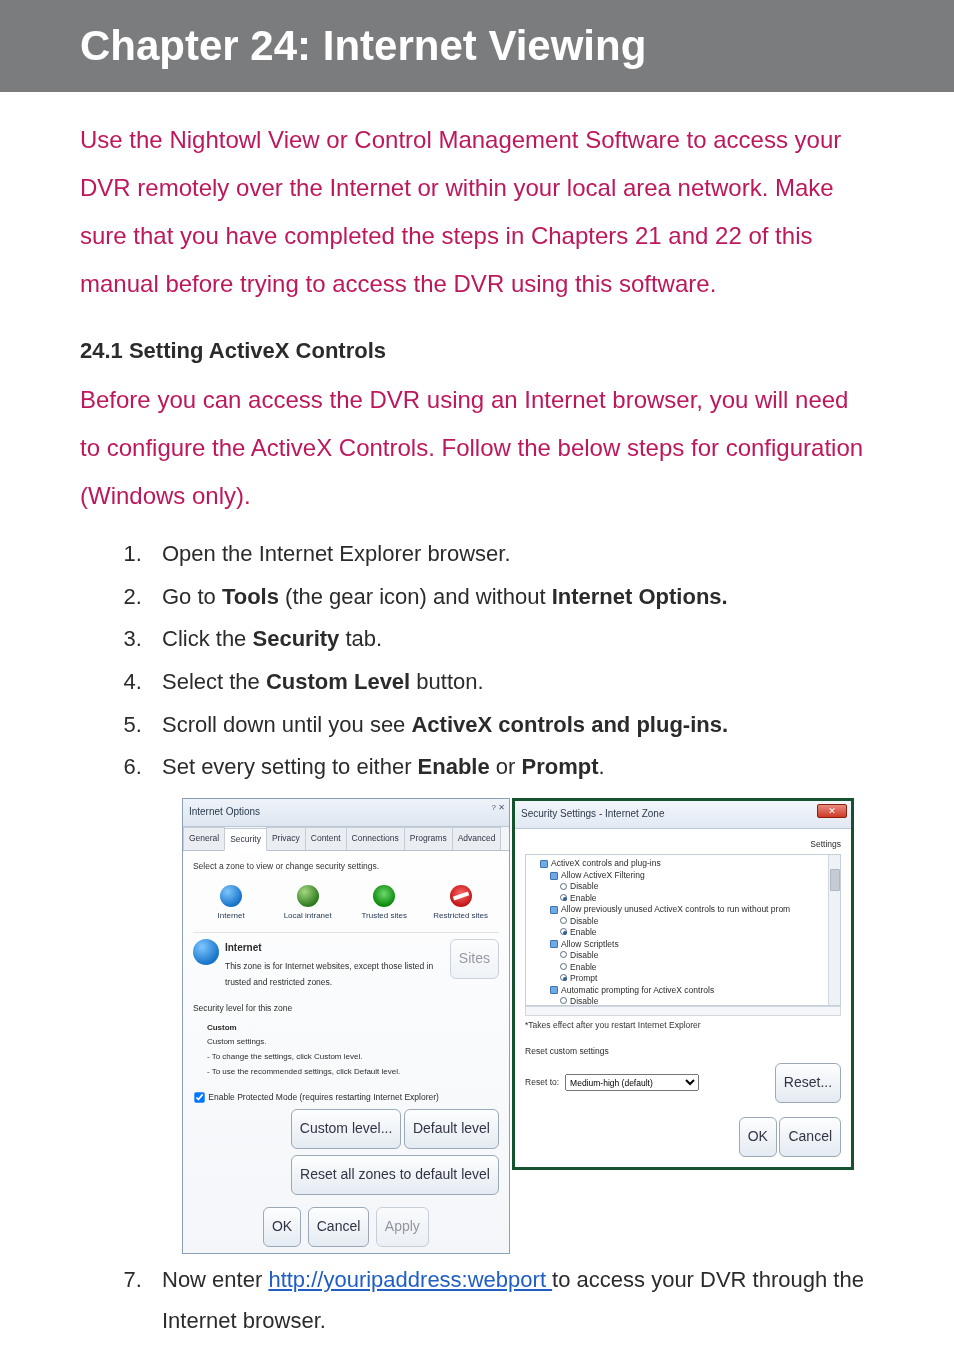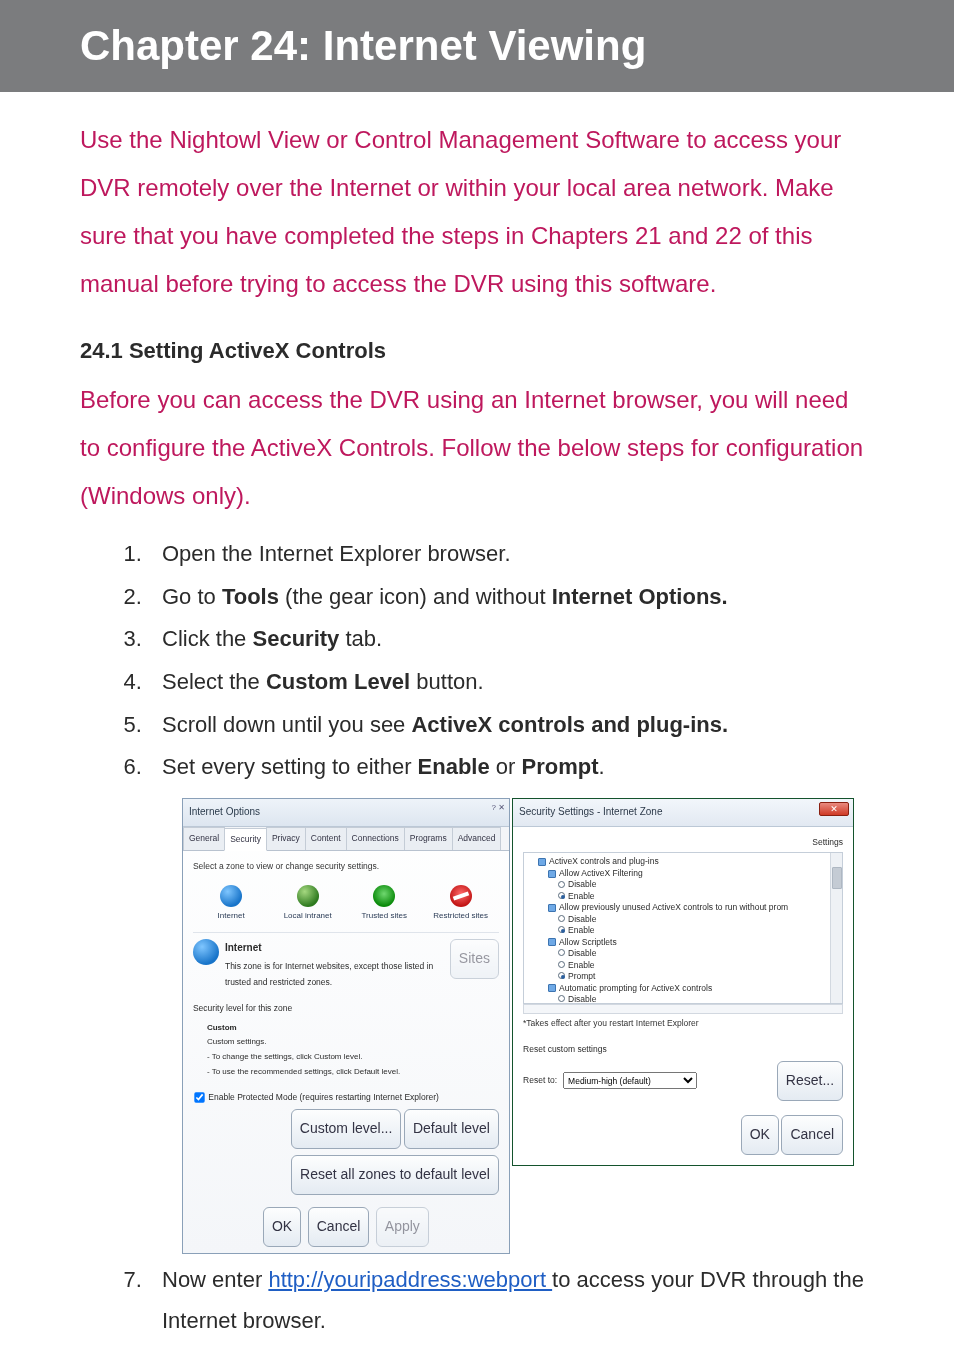--- a/index.html
+++ b/index.html
@@ -38,21 +38,21 @@
   .btn-xs { display: inline-block; border: 1px solid #9aa8b8; background: linear-gradient(#fdfefe,#e4ebf2); padding: 6px 8px; font-size: 14px; border-radius: 6px; color: #334; }
   .btn-row-right { text-align: right; margin-top: 4px; }
   .sec-level { margin-top: 10px; font-size: 8.5px; }
   .sec-custom { margin: 4px 0 4px 14px; font-size: 8px; }
   .sec-custom b { display: block; }
   .chk-line { font-size: 8.5px; margin-top: 10px; }
   .chk-line input { transform: scale(0.8); vertical-align: middle; }
   .io-foot { text-align: center; padding: 6px 0; }
   .io-foot .btn-xs { margin: 0 2px; }
   
-  .dlg-ss { width: 342px; border: 1px solid #14532d; background: #fff; font-size: 9px; text-align: left; display: inline-block; vertical-align: top; margin-left: -4px; }
+  .dlg-ss { width: 342px; border: 3px solid #14532d; background: #fff; font-size: 9px; text-align: left; display: inline-block; vertical-align: top; margin-left: -4px; }
   .ss-title-bar { background: linear-gradient(#f2f6fb,#e2e9f2); padding: 4px 6px; font-size: 10px; color: #2d3a4a; position: relative; border-bottom: 1px solid #bcc8d6; }
   .ss-close { position: absolute; right: 4px; top: 3px; width: 30px; height: 14px; background: linear-gradient(#e98a7f,#cf3a26); border: 1px solid #8a1f10; border-radius: 2px; color: #fff; font-size: 9px; text-align: center; line-height: 13px; }
   .ss-body { padding: 8px 10px; }
   .ss-group-lbl { font-size: 8.5px; margin-bottom: 2px; text-align: right; }
   .ss-list { border: 1px solid #c5ced9; height: 152px; overflow: hidden; padding: 3px 4px; font-size: 8.5px; line-height: 1.35; position: relative; }
   .ss-list .node { margin-left: 10px; }
   .ss-list .node2 { margin-left: 20px; }
   .ss-list .opt { margin-left: 30px; }
   .ss-scroll { position: absolute; right: 0; top: 0; bottom: 0; width: 12px; background: #eef1f5; border-left: 1px solid #d2d8e0; }
   .ss-scroll .thumb { width: 10px; height: 22px; background: #c4cbd4; border: 1px solid #aeb7c2; margin: 14px auto 0 auto; border-radius: 1px; }

